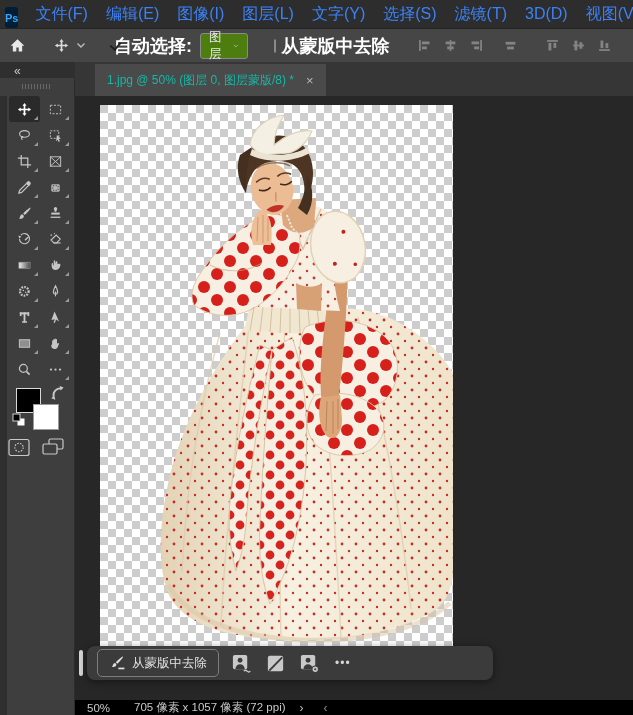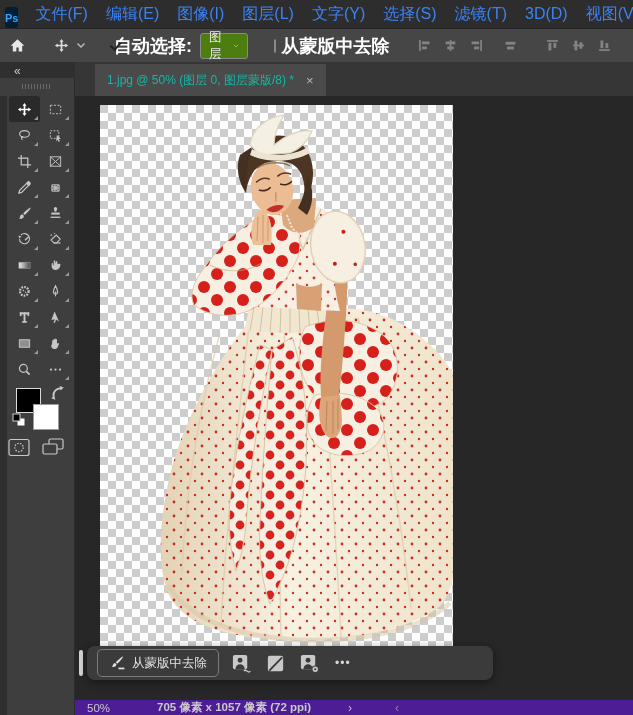--- a/index.html
+++ b/index.html
@@ -70,24 +70,24 @@
   .ctxgrip{left:79px;top:650px;width:4px;height:26px;background:#d5d5d5;border-radius:2px;}
   .ctxbar{left:87px;top:646px;width:406px;height:34px;background:#3b3b3b;border-radius:8px;
           box-shadow:0 2px 8px rgba(0,0,0,.45);display:flex;align-items:center;
           padding:0 10px;box-sizing:border-box;gap:10px;}
   .ctxbtn{height:26px;border:1px solid #7c7c7c;border-radius:5px;display:flex;align-items:center;
           gap:7px;padding:0 11px;color:#e3e3e3;font-size:12.5px;white-space:nowrap;background:transparent;}
   .ctxicon{width:24px;height:24px;display:flex;align-items:center;justify-content:center;}
   .ctxmore{color:#d5d5d5;font-size:12px;letter-spacing:1px;padding:0 4px;}
 
   
-  .statusbar{left:75px;top:700px;width:558px;height:15px;background:#4c1d95;
-             display:flex;align-items:center;color:#c9c9c9;font-size:11.5px;gap:23px;}
+  .statusbar{left:75px;top:700px;width:558px;height:15px;background:#000000;
+             display:flex;align-items:center;color:#c9c9c9;font-size:11.5px;}
   .statusbar .zoomval{margin-left:12px;}
-  .statusbar .dims{margin-left:24px;font-weight:bold;}
+  .statusbar .dims{margin-left:24px;}
   .statusbar .nav{margin-left:14px;color:#bdbdbd;font-size:12px;}
   .statusbar .nav.dim{color:#8a8a8a;margin-left:20px;}
 </style>
 </head>
 <body>
 
 <div class="abs menubar">
   <div class="ps-logo">Ps</div>
   <span class="menu-item">文件(F)</span>
   <span class="menu-item">编辑(E)</span>

